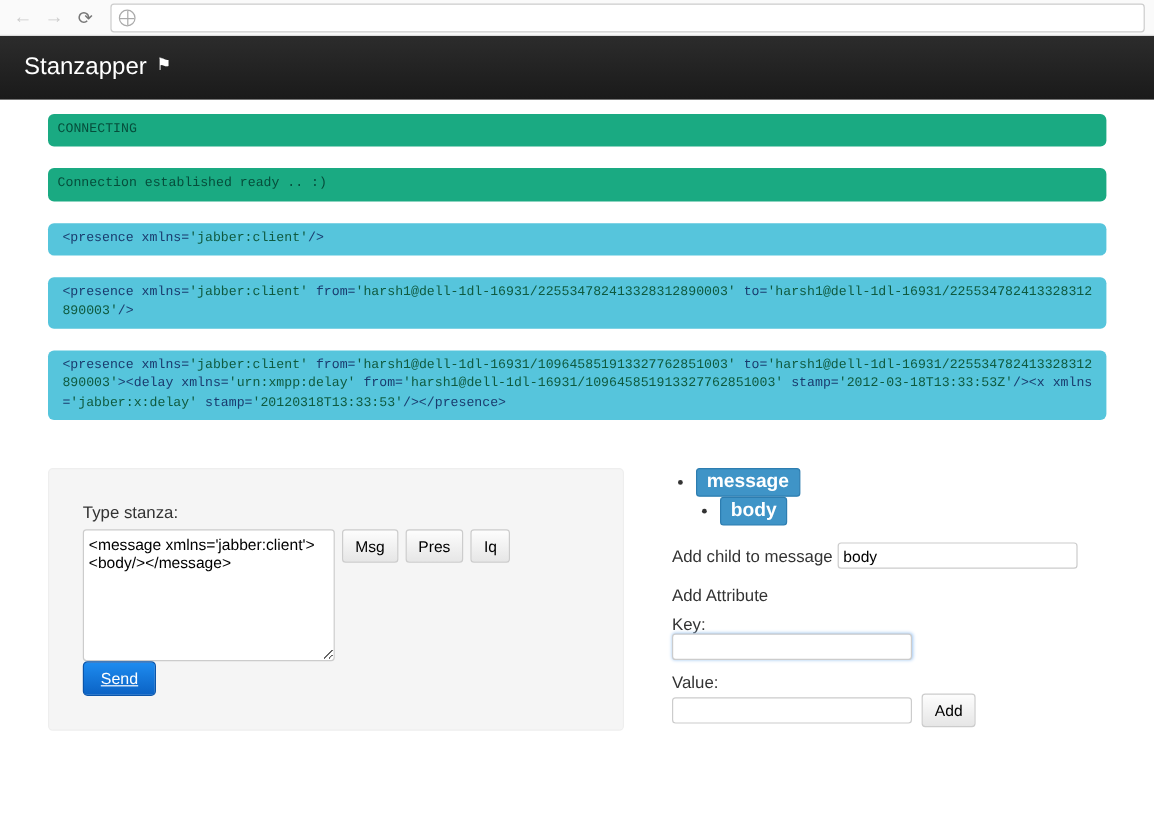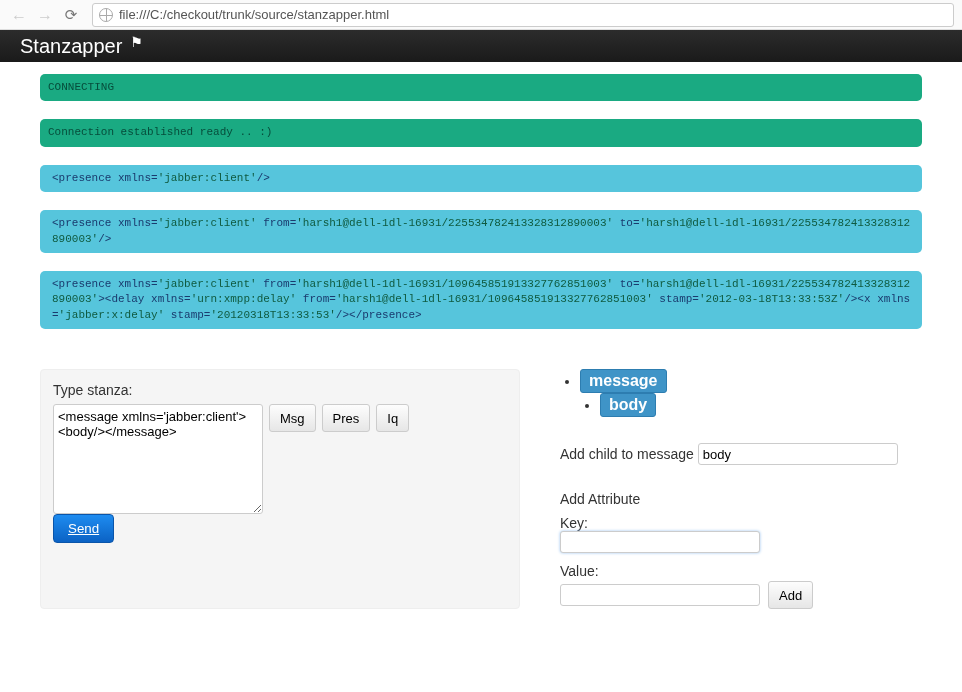--- a/index.html
+++ b/index.html
@@ -46,21 +46,21 @@
     width:14px;height:14px;border:1px solid #aaa;border-radius:50%;
     margin-right:6px;position:relative;
   }
   .url-globe::after{content:"";position:absolute;left:0;right:0;top:50%;height:1px;background:#aaa;}
   .url-globe::before{content:"";position:absolute;top:0;bottom:0;left:50%;width:1px;background:#aaa;}
 
   
   .navbar {
     background: linear-gradient(#2c2c2c,#1a1a1a);
     color: #fff;
-    height: 32px;
+    height: 53px;
     display: flex;
     align-items: center;
     padding: 0 20px;
     font-size: 20px;
     font-weight: 500;
   }
   .flag-icon {
     margin-left: 8px;
     font-size: 14px;
     position: relative;
@@ -84,21 +84,21 @@
   .tag-elem { color:#1a3b6e; }
   .tag-attr { color:#1a3b6e; }
   .tag-val  { color:#0f5a3f; }
 
   
   .lower { display:flex; gap:40px; margin-top:40px; }
   .panel {
     background:#f5f5f5;
     border:1px solid #eee;
     border-radius:4px;
-    padding:12px;
+    padding:28px;
     flex:0 0 480px;
   }
   .panel label { display:block; margin-bottom:6px; }
   .stanza-row { display:flex; gap:6px; }
   textarea {
     width:210px; height:110px;
     border:1px solid #ccc; border-radius:3px;
     font-family: Arial,sans-serif; font-size:13px;
     padding:4px; resize:vertical;
   }
@@ -127,38 +127,37 @@
   .tag-pill {
     display:inline-block;
     background:#3f94c7;
     color:#fff;
     border-radius:3px;
     padding:2px 8px;
     font-size:16px;
     font-weight:bold;
     border:1px solid #2d7db0;
   }
-  .form-row { margin-top:26px; }
+  .form-row { margin-top:14px; }
   .form-row label { display:inline-block; }
   input[type=text]{
     border:1px solid #ccc; border-radius:3px;
     height:22px; padding:2px 4px; font-size:13px;
   }
   .focused { border:1px solid #6fa8e6; box-shadow:0 0 3px #9cc4f0; }
 </style>
 </head>
 <body>
 
 <div class="browser-bar">
   <div class="nav-btn disabled">←</div>
   <div class="nav-btn disabled">→</div>
   <div class="nav-btn reload-btn">⟳</div>
   <div class="url-wrap">
     <span class="url-globe"></span>
-    <span>file:///C:/checkout/trunk/source/stanzapper.html</span>
   </div>
 </div>
 
 <div class="navbar">
   <span>Stanzapper</span>
   <span class="flag-icon">⚑</span>
 </div>
 
 <div class="content">
 

